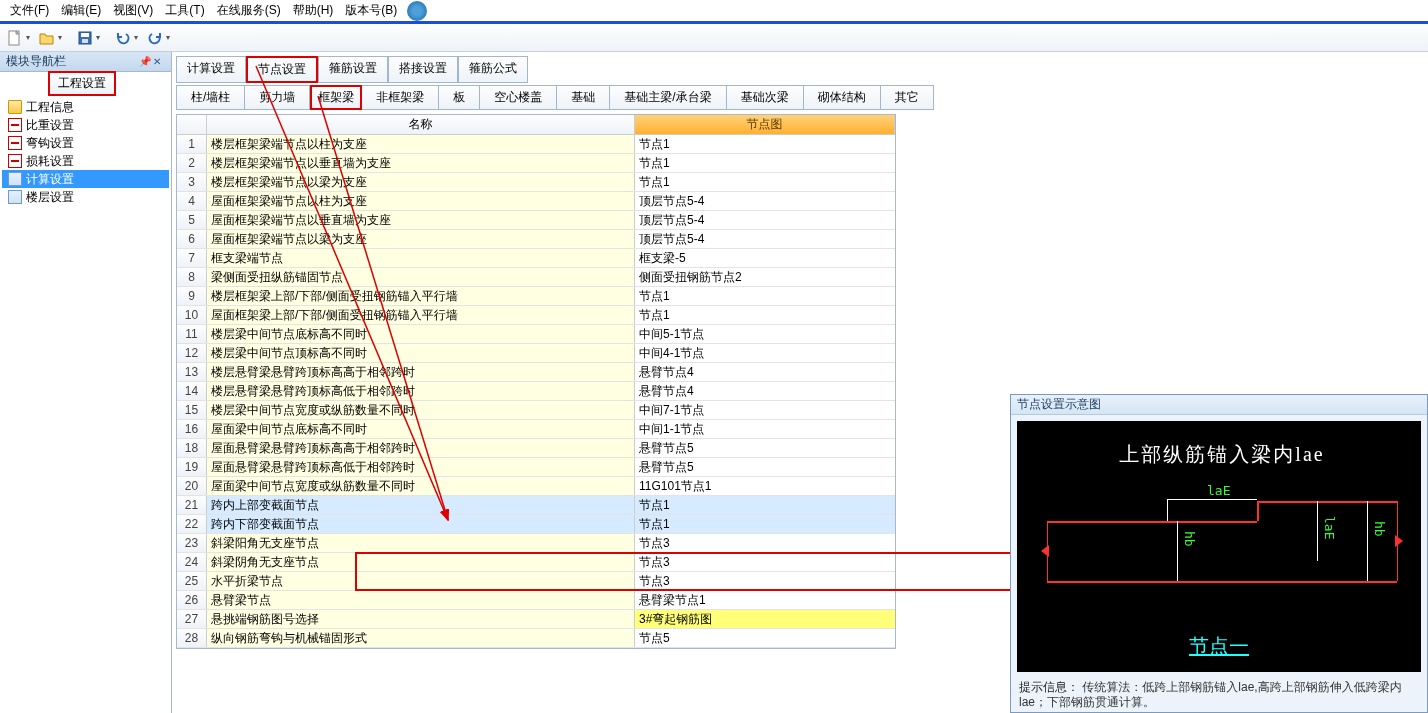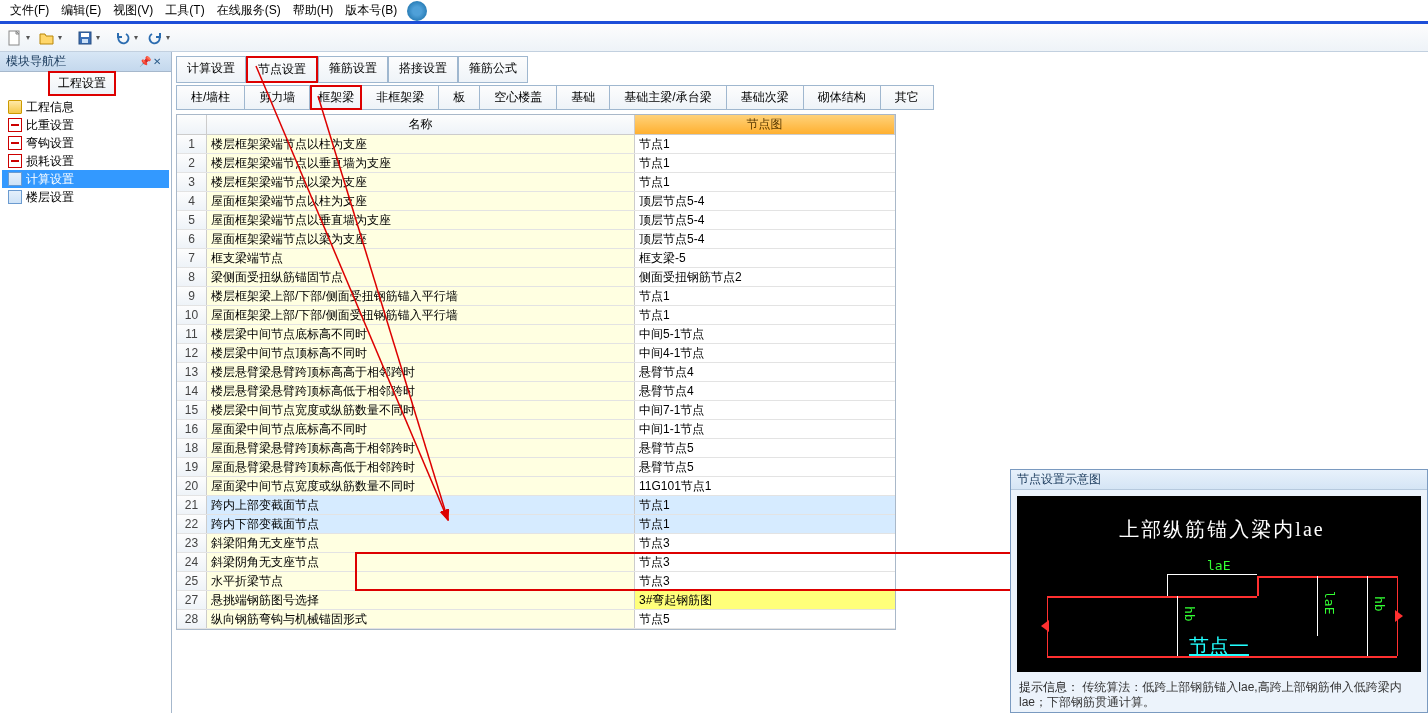--- a/index.html
+++ b/index.html
@@ -57,21 +57,21 @@
 .grid-row .c0 { width:30px; background:linear-gradient(#fdfdfd,#eef3f8); border-right:1px solid #ccc; display:flex; align-items:center; justify-content:center; color:#444;}
 .grid-row .c1 { width:428px; border-right:1px solid #ccc; padding:0 4px; display:flex; align-items:center; background:#ffffe1;}
 .grid-row .c2 { flex:1; padding:0 4px; display:flex; align-items:center;}
 .grid-row.sel .c1, .grid-row.sel .c2 { background:#d6ebff; }
 .grid-row.yellow .c2 { background:#ffff7a; }
 
 .hl-box { position:absolute; border:2px solid #d00; pointer-events:none; }
 .hl1 { left:183px; top:500px; width:720px; height:39px; }
 .arrow-svg { position:absolute; left:0; top:0; pointer-events:none; }
 
-.preview { position:absolute; right:0; bottom:0; width:418px; height:244px; border:1px solid #7a9ac0; background:#ecf3fb; display:flex; flex-direction:column;}
+.preview { position:absolute; right:0; bottom:0; width:418px; height:319px; border:1px solid #7a9ac0; background:#ecf3fb; display:flex; flex-direction:column;}
 .preview-title { height:20px; background:linear-gradient(#e8f1fb,#d5e5f5); border-bottom:1px solid #b6c9dd; display:flex; align-items:center; padding:0 6px; color:#1a3a5c;}
 .preview-canvas { flex:1; background:#000; margin:6px; position:relative; overflow:hidden;}
 .preview-footer { height:34px; padding:2px 8px; font-size:12px; color:#333; line-height:15px;}
 .preview-footer .lbl { color:#222;text-align:right; }
 
 .cad-title { position:absolute; top:20px; left:6px; right:0; text-align:center; color:#fff; font-size:20px; font-family: SimSun; letter-spacing:2px;}
 .cad-line-h { position:absolute; height:2px; background:#ff3030;}
 .cad-line-v { position:absolute; width:2px; background:#ff3030;}
 .cad-line-v.thin{ width:1px;}
 .cad-dim { position:absolute; color:#33ff33; font-size:13px; font-family:monospace;}
@@ -315,20 +315,25 @@
           <div class="grid-row">
             <div class="c0">24</div>
             <div class="c1">斜梁阴角无支座节点</div>
             <div class="c2">节点3</div>
           </div>
           <div class="grid-row">
             <div class="c0">25</div>
             <div class="c1">水平折梁节点</div>
             <div class="c2">节点3</div>
           </div>
+          <div class="grid-row">
+            <div class="c0">26</div>
+            <div class="c1">悬臂梁节点</div>
+            <div class="c2">悬臂梁节点1</div>
+          </div>
           <div class="grid-row yellow">
             <div class="c0">27</div>
             <div class="c1">悬挑端钢筋图号选择</div>
             <div class="c2">3#弯起钢筋图</div>
           </div>
           <div class="grid-row">
             <div class="c0">28</div>
             <div class="c1">纵向钢筋弯钩与机械锚固形式</div>
             <div class="c2">节点5</div>
           </div>

